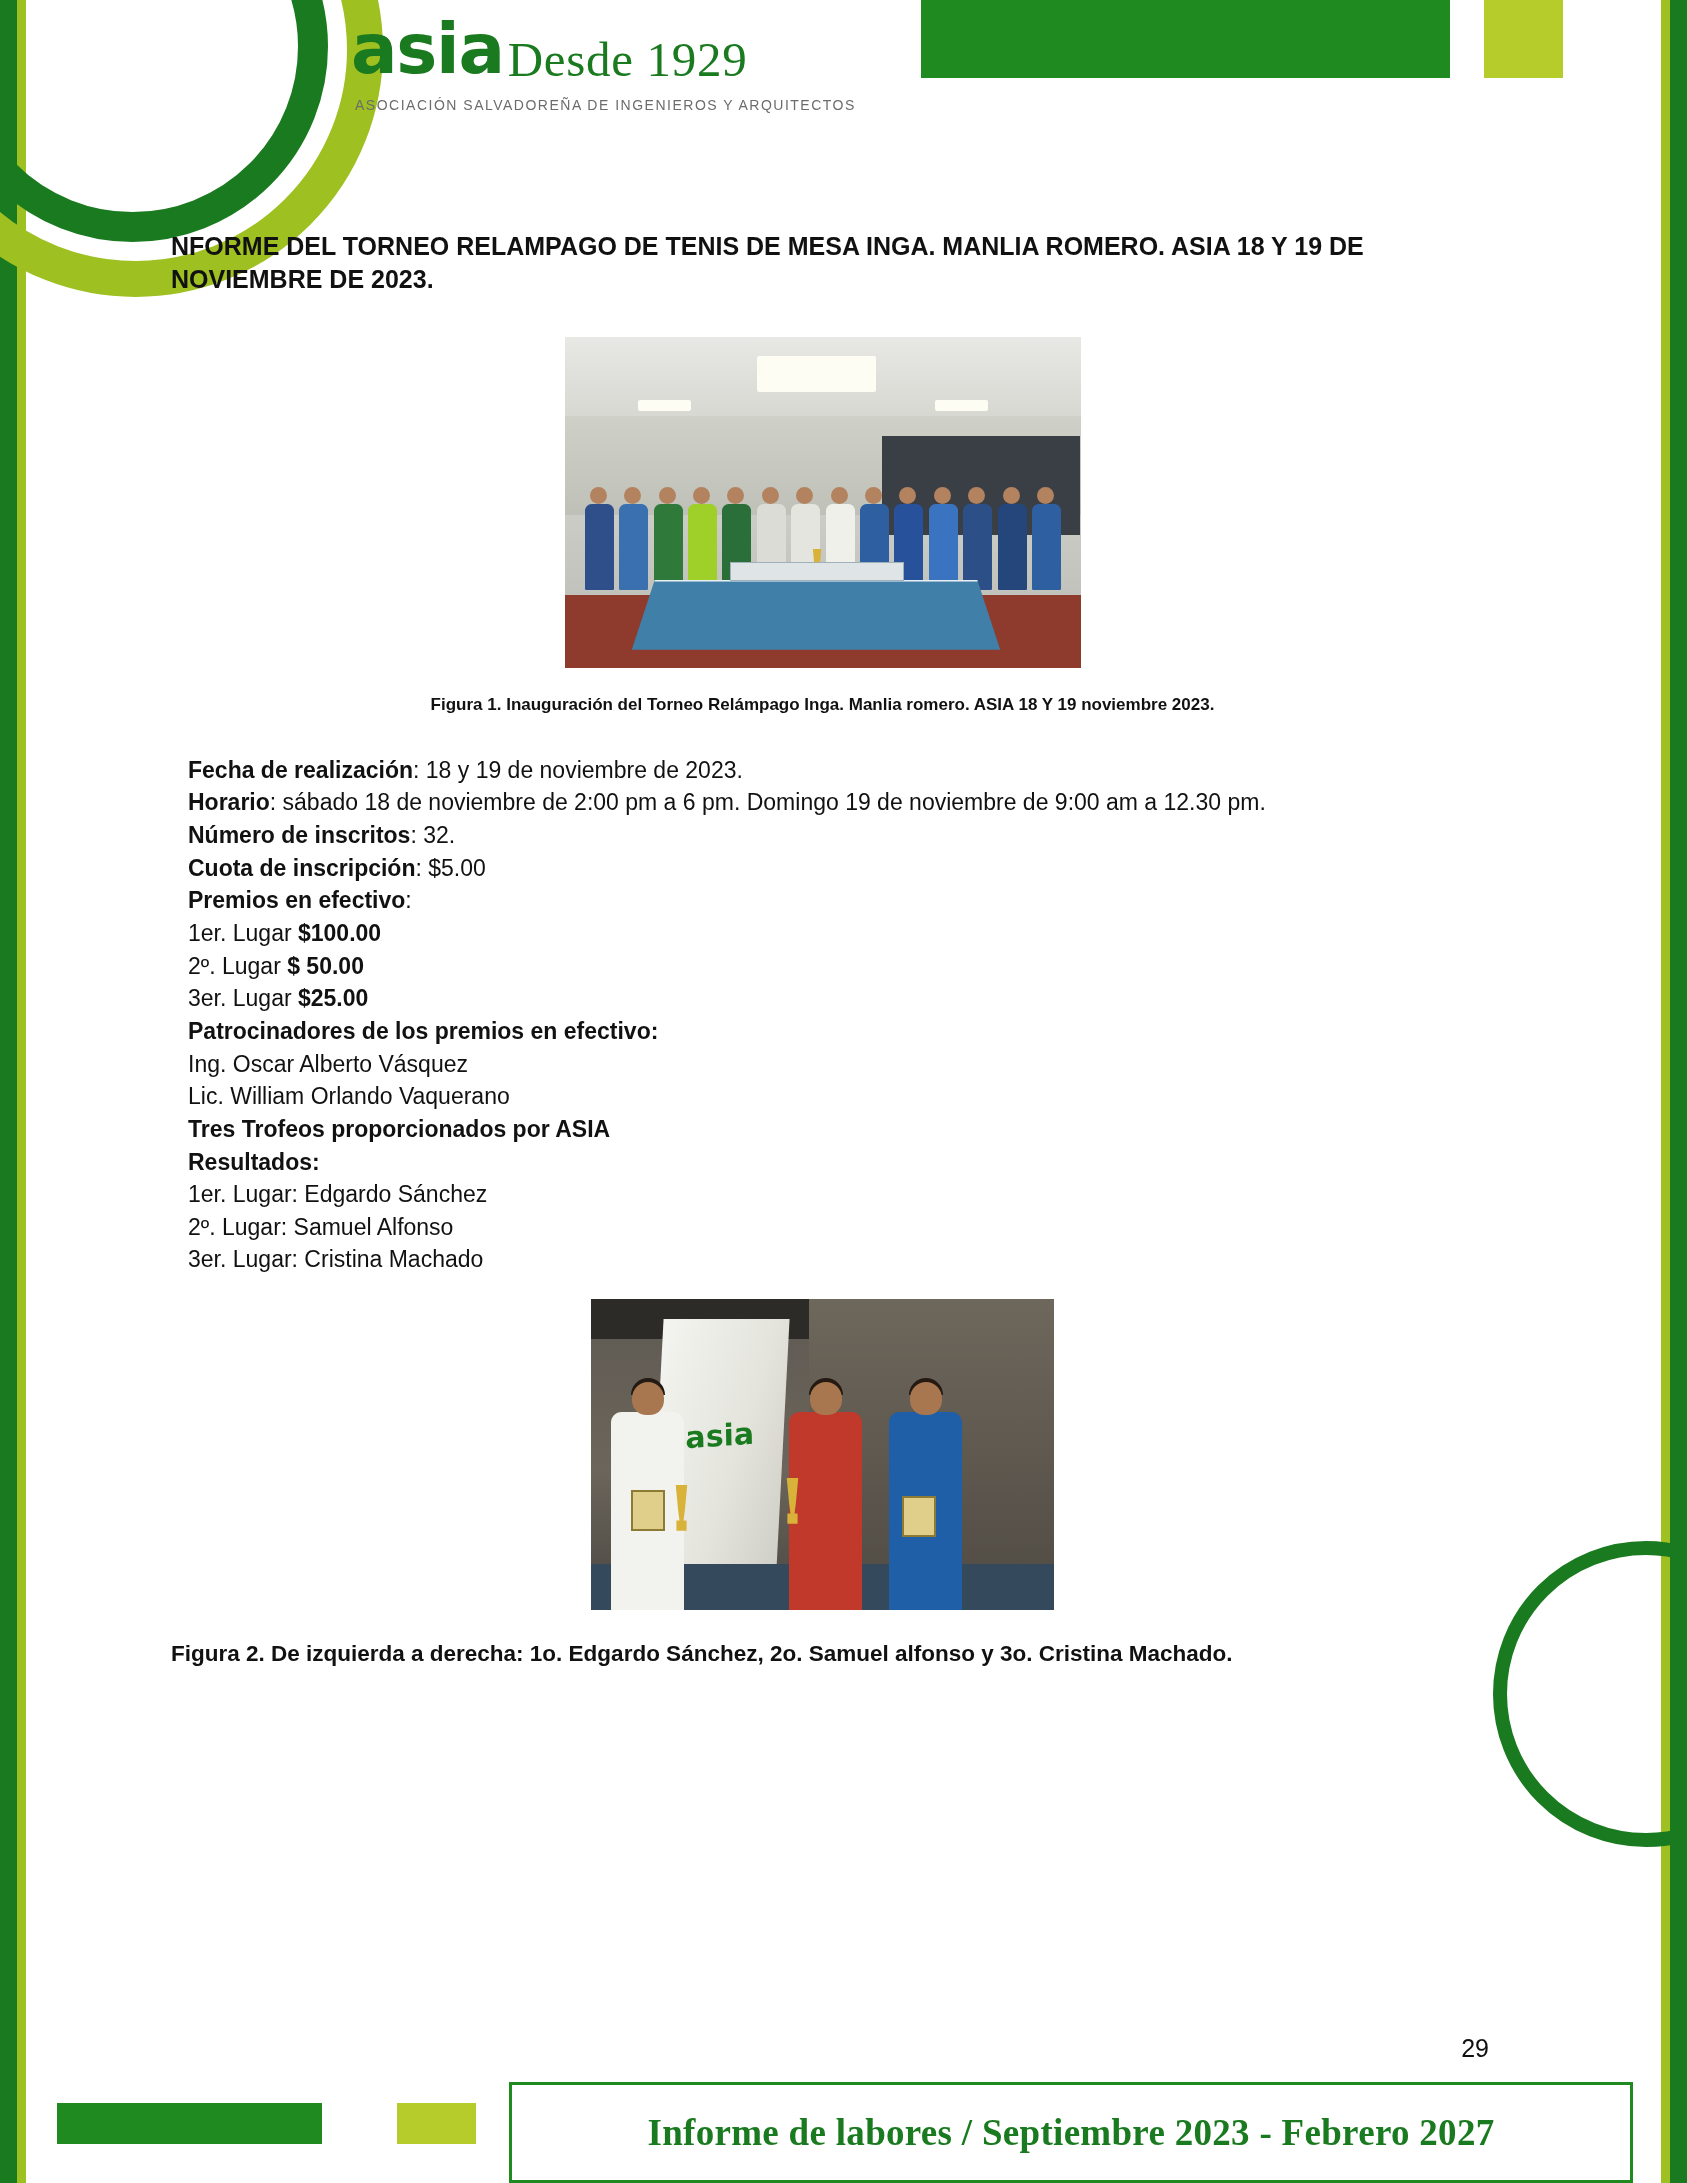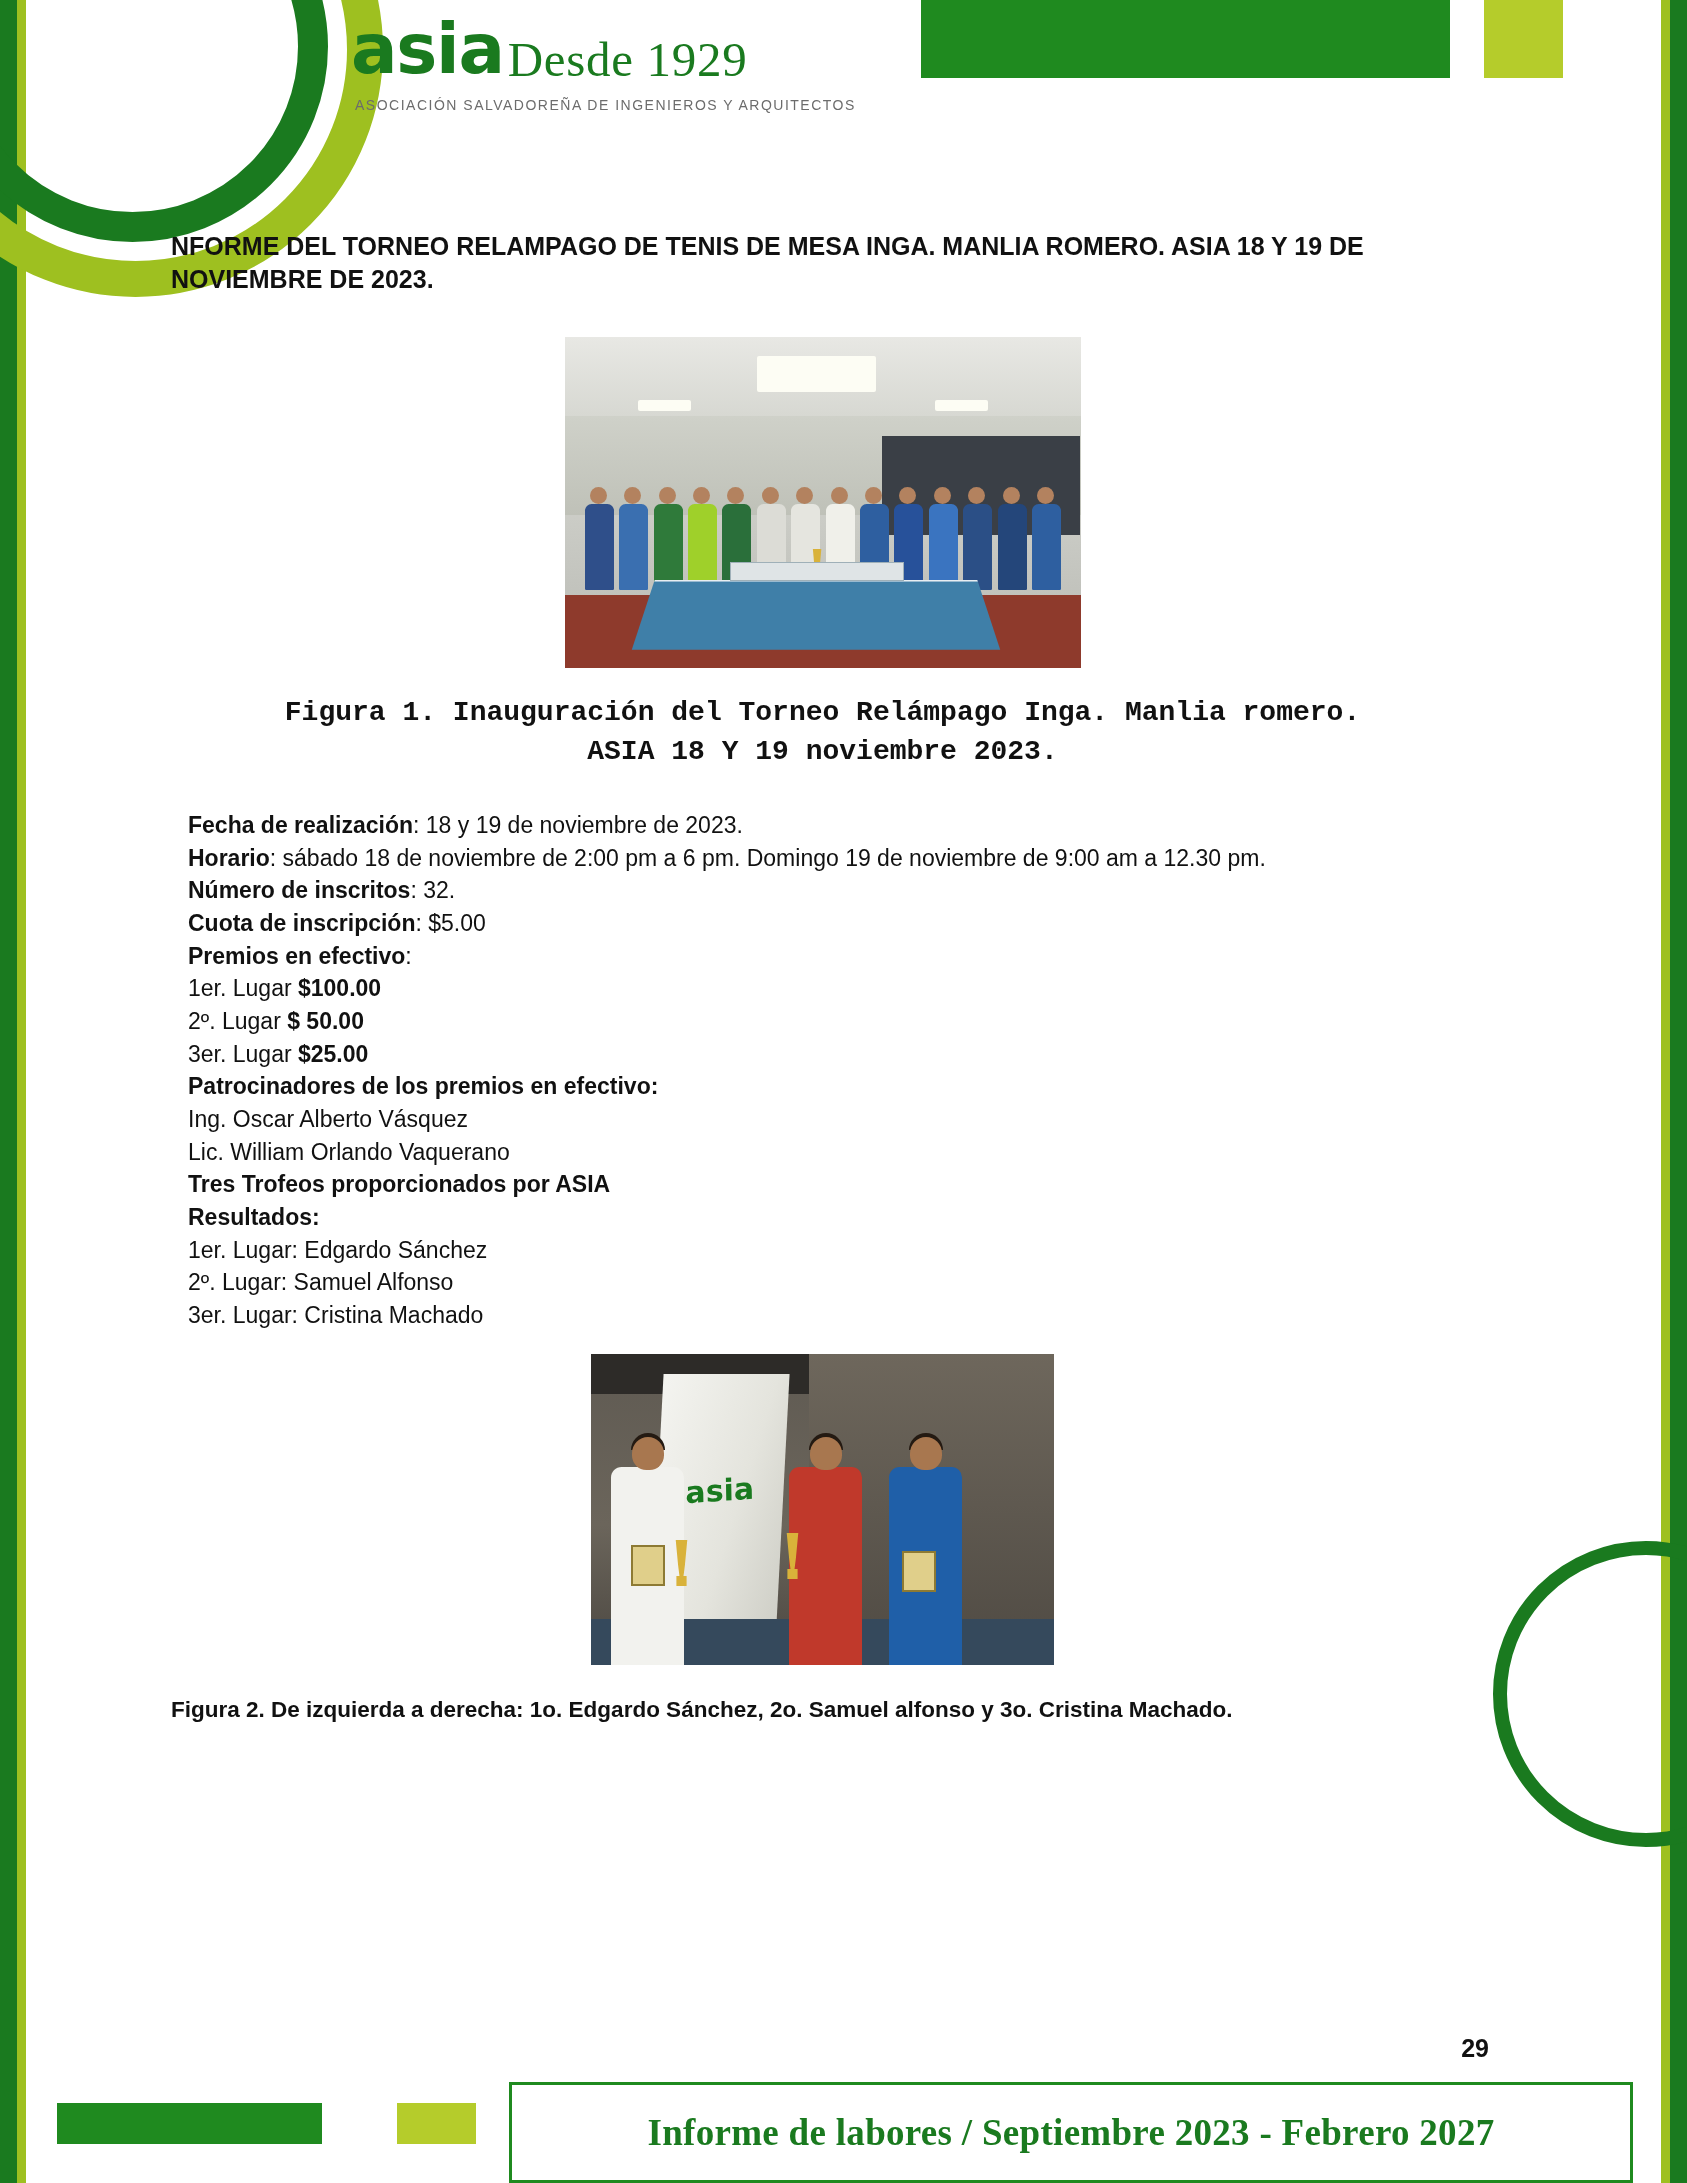--- a/index.html
+++ b/index.html
@@ -183,30 +183,29 @@
     width: 17px; height: 17px; border-radius: 50%;
     background: #b3825f;
   }
   .p1-trophy {
     position: absolute; left: 246px; top: 212px; width: 13.2px; height: 29px;
     background: #d9b23a;
     clip-path: polygon(18% 0, 82% 0, 70% 62%, 62% 100%, 38% 100%, 30% 62%);
   }
 
   .fig-caption {
-    font-size: 28px;
+    font-size: 17px;
     font-weight: bold;
     color: #111111;
     line-height: 1.42;
     margin-top: 22.5px;
     width: 1124px;
     margin-left: auto;
     margin-right: auto;
     text-align: center;
-    font-family: Liberation Mono, monospace;
   }
 
   .body-text {
     margin-top: 37px;
     font-size: 23px;
     color: #111111;
     line-height: 1.42;
     margin-left: 17px;
   }
   .body-text p {
@@ -283,21 +282,21 @@
     color: #111111;
     line-height: 1.42;
     text-align: left;
   }
 
   .page-number {
     position: absolute;
     right: 198px;
     top: 2034px;
     font-size: 25px;
-    font-weight: bold;
+    font-weight: normal;
     color: #111111;
   }
 
   
   .footer-green-sq {
     position: absolute; left: 57px; top: 2103px;
     width: 265px; height: 41px; background: #1f8a1f;
   }
   .footer-lime-sq {
     position: absolute; left: 397px; top: 2103px;

